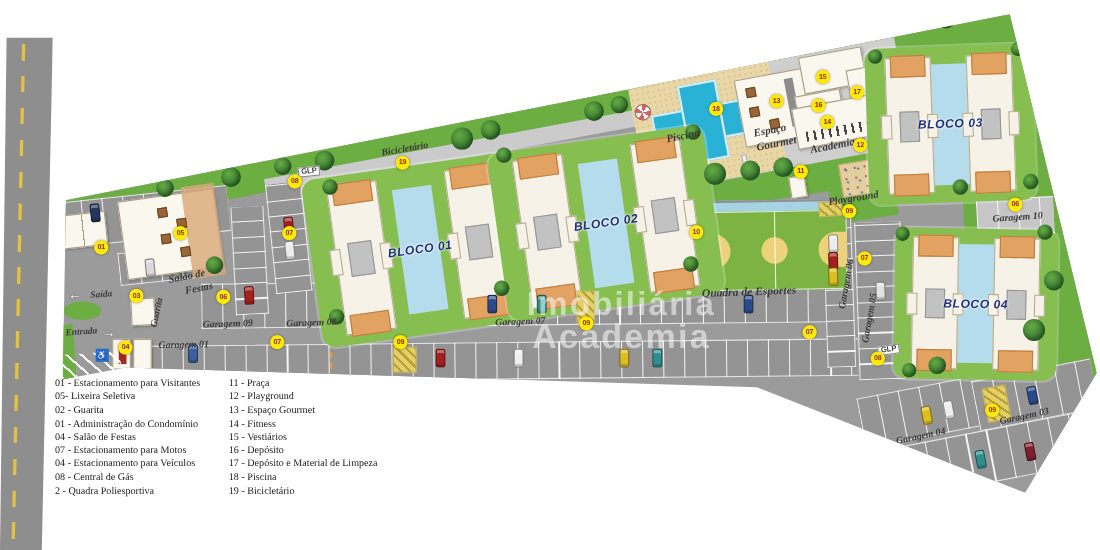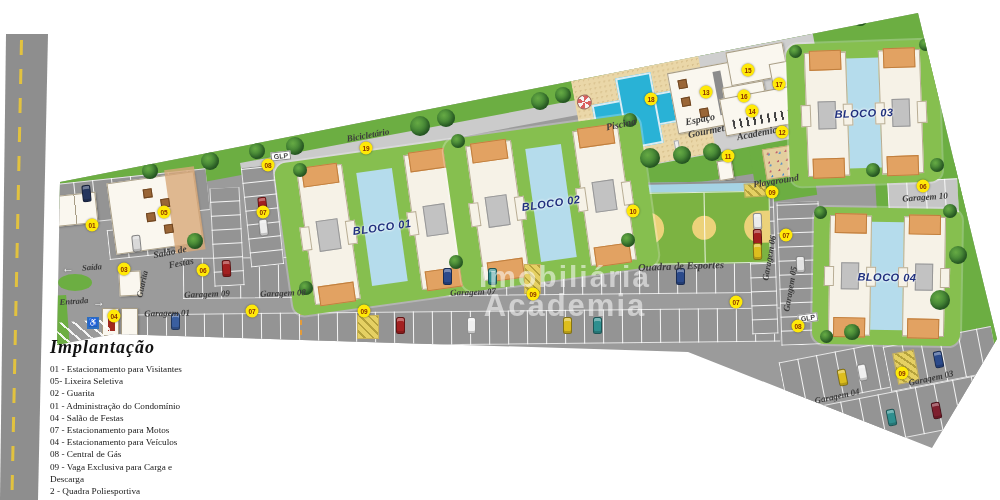--- a/index.html
+++ b/index.html
@@ -361,29 +361,38 @@
         <div class="marker" style="left: 752px; top: 111px;">14</div>
         <div class="marker" style="left: 748px; top: 70px;">15</div>
         <div class="marker" style="left: 744px; top: 96px;">16</div>
         <div class="marker" style="left: 779px; top: 84px;">17</div>
         <div class="marker" style="left: 651px; top: 99px;">18</div>
         <div class="marker" style="left: 366px; top: 148px;">19</div>
       </div>
   </div>
 
   <div id="legend">
-    <div class="lg-title">Implantação</div>
     <div class="lg-cols">
       <ul id="lgc1">
           <li>01 - Estacionamento para Visitantes</li>
           <li>05- Lixeira Seletiva</li>
           <li>02 - Guarita</li>
           <li>01 - Administração do Condomínio</li>
           <li>04 - Salão de Festas</li>
           <li>07 - Estacionamento para Motos</li>
           <li>04 - Estacionamento para Veículos</li>
           <li>08 - Central de Gás</li>
-          <li>09 - Vaga Exclusiva para Carga e Descarga</li>
           <li>2 - Quadra Poliesportiva</li>
         </ul>
+      <ul id="lgc2">
+          <li>11 - Praça</li>
+          <li>12 - Playground</li>
+          <li>13 - Espaço Gourmet</li>
+          <li>14 - Fitness</li>
+          <li>15 - Vestiários</li>
+          <li>16 - Depósito</li>
+          <li>17 - Depósito e Material de Limpeza</li>
+          <li>18 - Piscina</li>
+          <li>19 - Bicicletário</li>
+        </ul>
     </div>
   </div>
 </div>
 
 </body></html>

